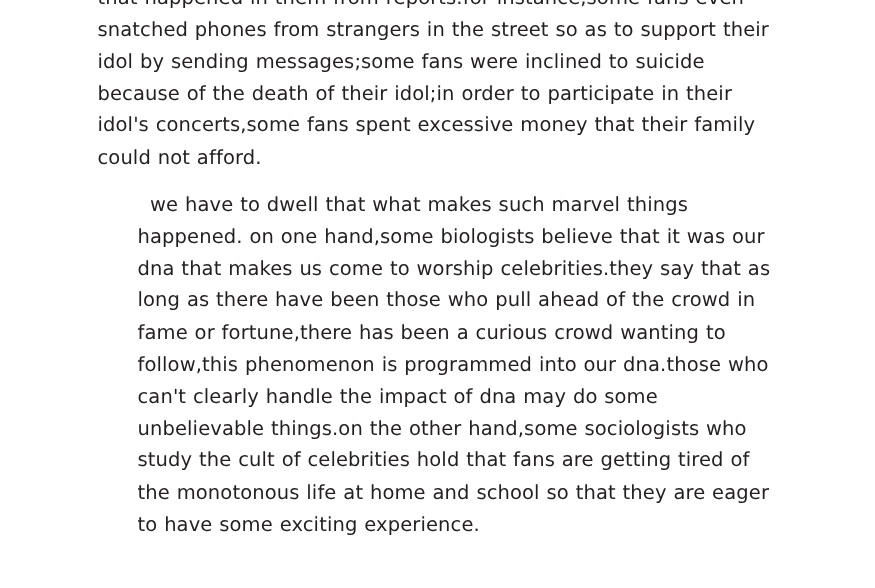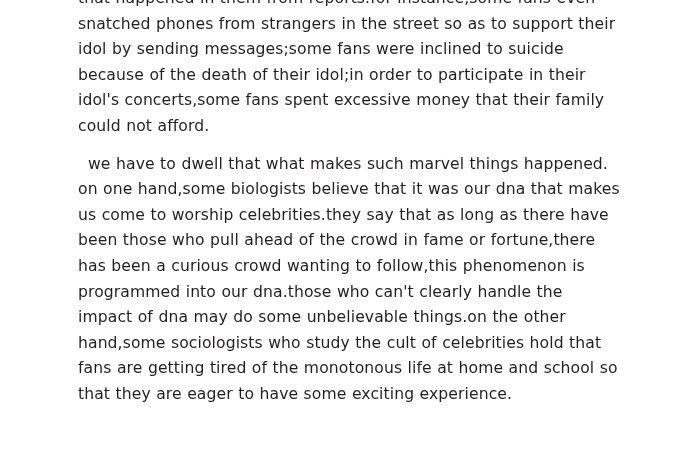--- a/index.html
+++ b/index.html
@@ -31,20 +31,21 @@
     margin: 0 0 0 0;
     font-size: 15.6px;
     line-height: 25.6px;
     color: #231f20;
     letter-spacing: 0.1px;
     word-spacing: 0.4px;
     text-align: left;
   }
   .para + .para {
     margin-top: 12px;
+    margin-left: 32px;
   }
   .indent {
     text-indent: 10px;
   }
 </style>
 </head>
 <body>
 
 <div class="page">
   <div class="doc-body">

